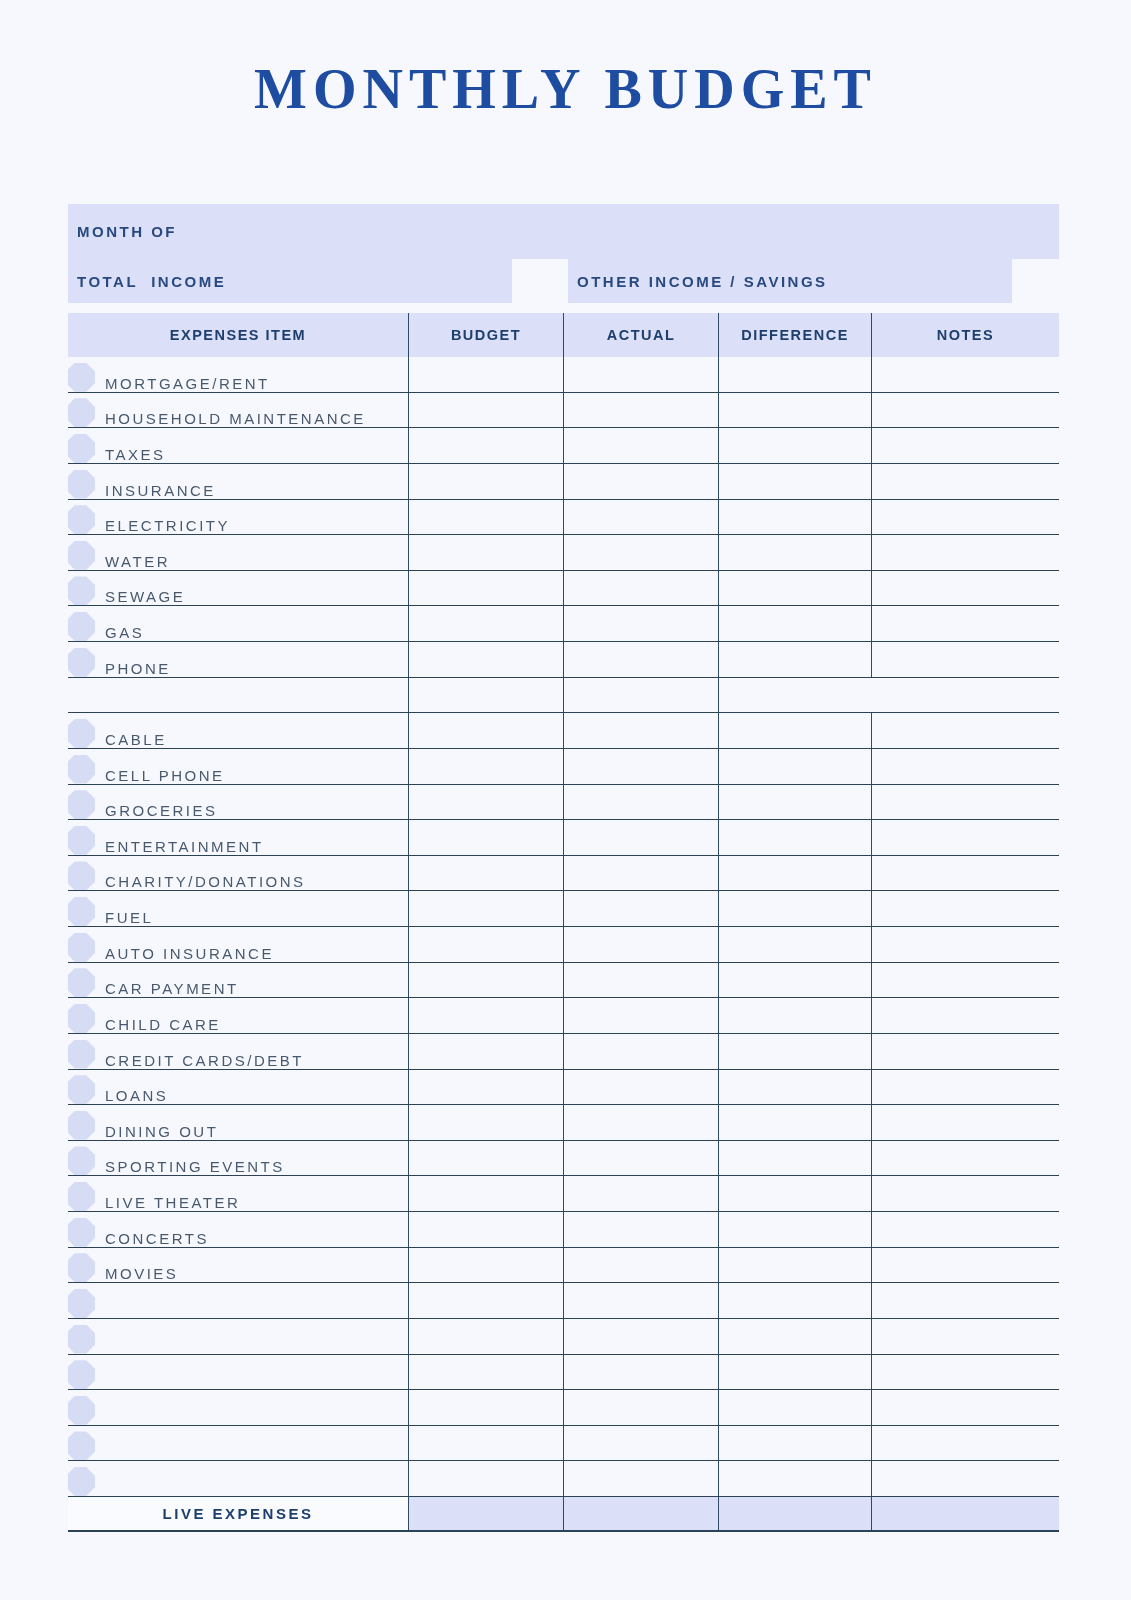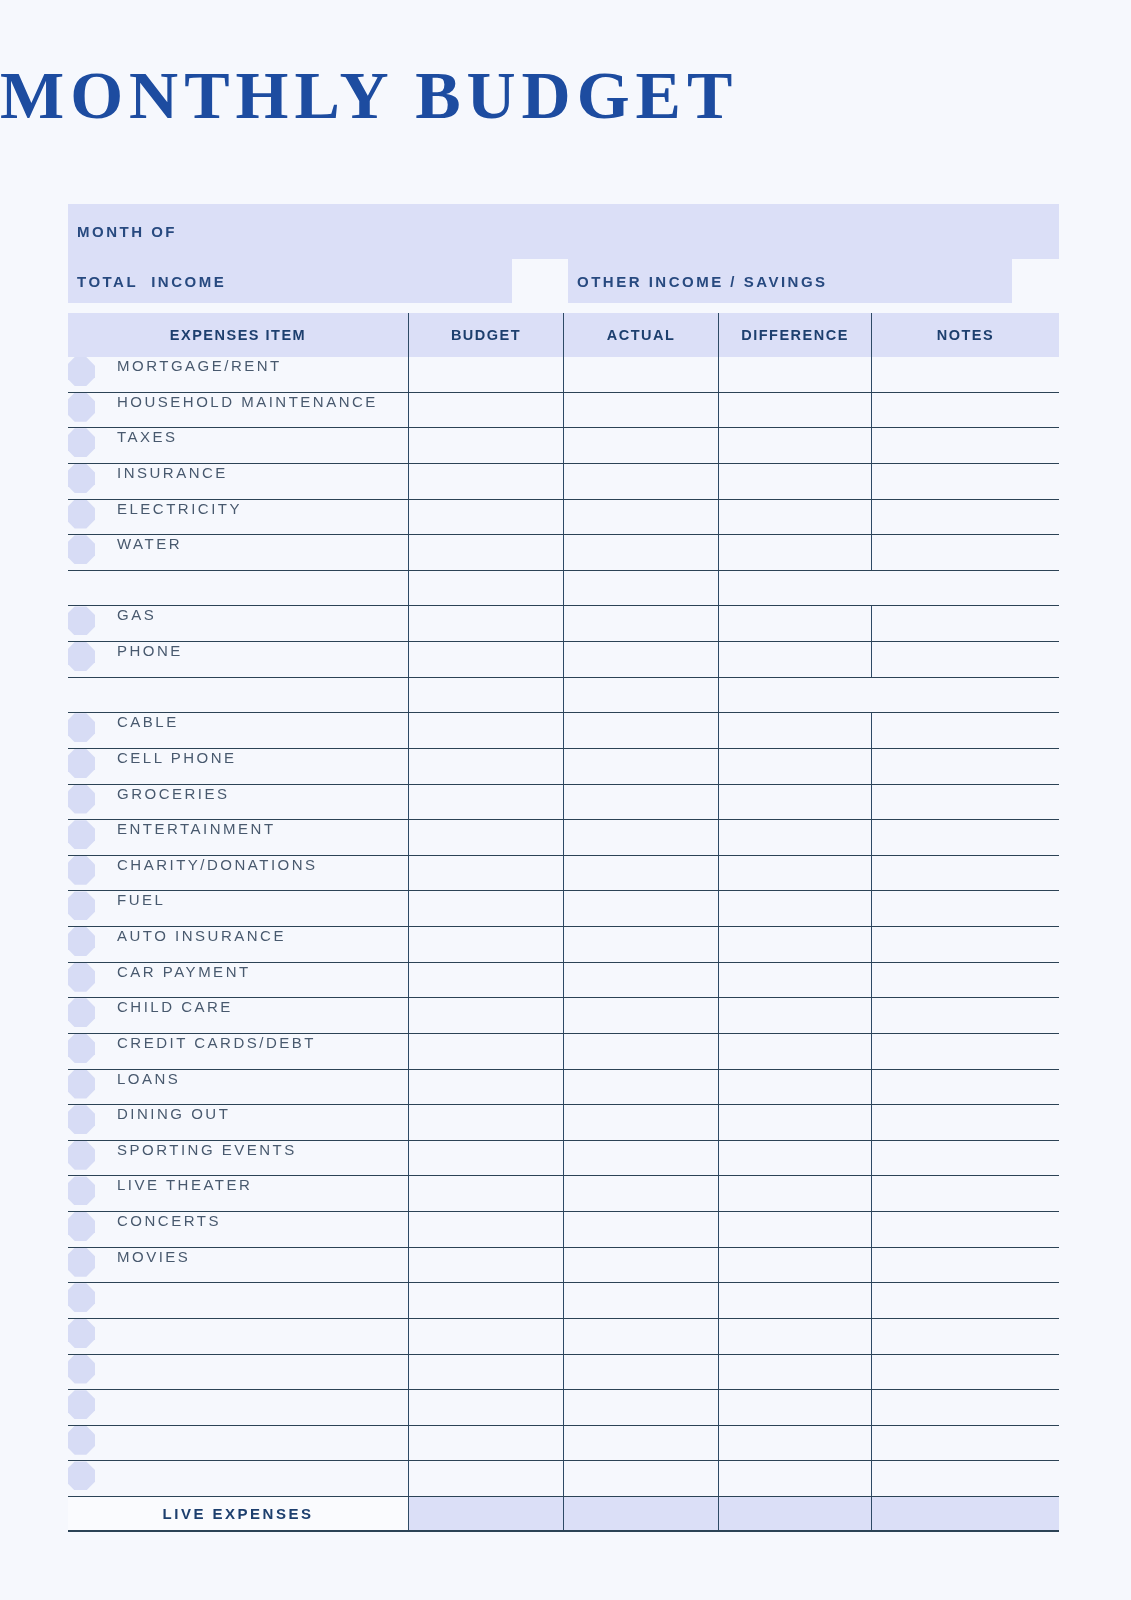--- a/index.html
+++ b/index.html
@@ -13,23 +13,24 @@
     margin: 0 auto;
     background: #f6f8fd;
     overflow: hidden;
   }
 
   .title {
     position: absolute;
     top: 60px;
     left: 0;
     width: 100%;
+    text-align: center;
     font-family: "Liberation Serif", serif;
     font-weight: 700;
-    font-size: 68px;
+    font-size: 56px;
     line-height: 1.05;
     letter-spacing: 6px;
     color: #1d4ca0;
     white-space: nowrap;
   }
 
   .bar {
     position: absolute;
     background: #dbdff7;
     display: flex;
@@ -77,23 +78,22 @@
 
   .row {
     height: 35.625px;
     border-bottom: 1.5px solid #2c4356;
   }
   .cell { height: 100%; }
   .cell + .cell { border-left: 1.5px solid #2e4a66; }
 
   .item-cell {
     display: flex;
-    align-items: flex-start;
+    align-items: flex-end;
     overflow: hidden;
-    gap: 12px;
   }
   .bullet {
     flex: none;
     width: 29px;
     height: 29px;
     margin-left: -2px;
     margin-right: 10px;
     background: #d7dcf5;
     clip-path: polygon(30% 0%, 70% 0%, 100% 30%, 100% 70%, 70% 100%, 30% 100%, 0% 70%, 0% 30%);
   }
@@ -204,20 +204,24 @@
           <div class="cell item-cell">
             <span class="bullet"></span>
             <span class="item-label">WATER</span>
           </div>
           <div class="cell"></div>
           <div class="cell"></div>
           <div class="cell"></div>
           <div class="cell"></div>
         </div>
         <div class="grid-row row">
+          <div class="cell item-cell">
+            <span class="bullet"></span>
+            <span class="item-label">SEWAGE</span>
+          </div>
           <div class="cell"></div>
           <div class="cell"></div>
           <div class="cell"></div>
           <div class="cell"></div>
         </div>
         <div class="grid-row row">
           <div class="cell item-cell">
             <span class="bullet"></span>
             <span class="item-label">GAS</span>
           </div>

